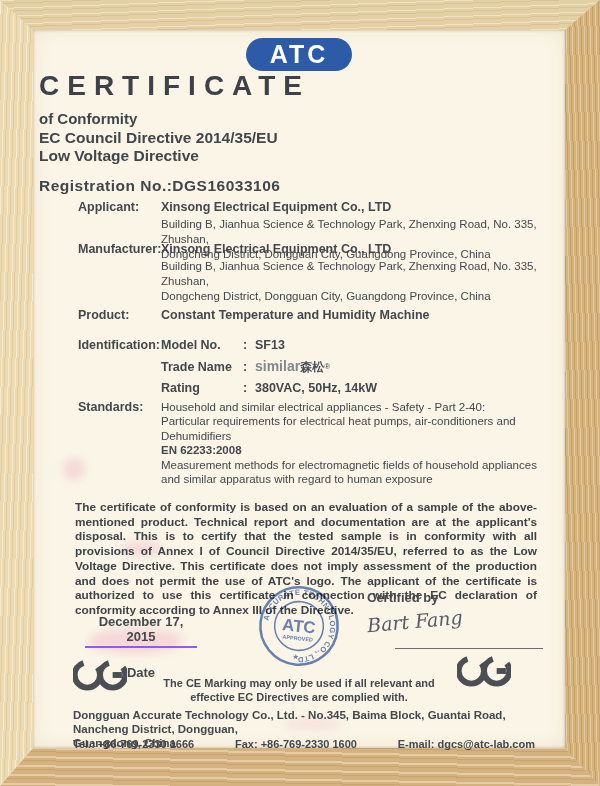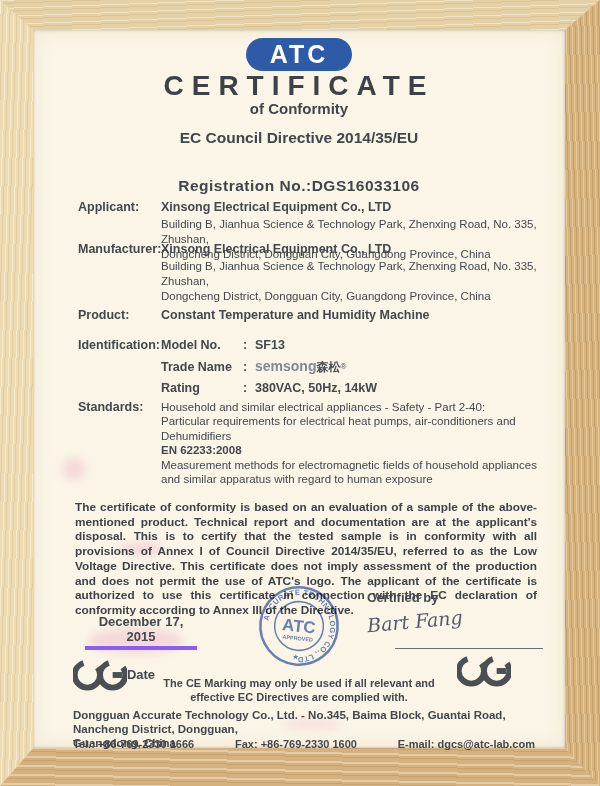--- a/index.html
+++ b/index.html
@@ -38,29 +38,29 @@
       #d6b27c;
     clip-path:polygon(100% 0,100% 100%,0 calc(100% - 38px),0 30px);
   }
   
   .paper{
     position:absolute;left:33px;top:30px;width:532px;height:718px;
     background:#faf5e7;
     box-shadow:inset 0 0 3px rgba(90,60,20,.35), inset 0 0 20px rgba(190,160,90,.16);
     color:#44474c;
   }
-  .centered{position:absolute;width:100%;text-align:center;font-weight:bold;color:#42464b;}
+  .centered{position:absolute;width:100%;font-weight:bold;color:#42464b;margin-left:6px;}
   .logo-pill{
     position:absolute;top:8px;left:50%;transform:translateX(-50%);
     width:106px;height:33px;border-radius:17px;background:#2d5ba7;
     color:#fff;font-weight:bold;font-size:25px;letter-spacing:3px;
     text-align:center;line-height:33px;
   }
   .title{top:40px;font-size:28px;letter-spacing:8px;color:#3e4248;}
-  .subtitle{top:70px;font-size:15px;}
+  .subtitle{top:80px;font-size:15px;}
   .directive1{top:99px;font-size:15.5px;}
   .directive2{top:117px;font-size:15.5px;}
   .registration{top:147px;font-size:15.5px;letter-spacing:.5px;}
   
   .row{position:absolute;left:45px;right:26px;font-size:12.5px;}
   .rlabel{position:absolute;left:0;top:0;font-weight:bold;}
   .rvalue{margin-left:83px;}
   .pname{font-weight:bold;}
   .paddr{font-size:11.5px;line-height:15px;margin-top:3px;}
   .row-applicant{top:170px;}
@@ -86,21 +86,21 @@
   }
   
   .certified{position:absolute;top:560px;right:38px;width:160px;text-align:left;}
   .certified-label{font-weight:bold;font-size:13px;}
   .signature{
     font-family:"DejaVu Serif",serif;font-style:italic;font-size:19px;
     color:#565a68;display:inline-block;transform:rotate(-5deg);margin-top:5px;
   }
   .sig-line{position:absolute;top:618px;right:22px;width:148px;border-bottom:1.5px solid #6a6d72;}
   .date-block{position:absolute;top:584px;left:52px;width:112px;text-align:center;}
-  .date-value{font-weight:bold;font-size:13px;border-bottom:4px solid #8b5cf6;padding-bottom:2px;}
+  .date-value{font-weight:bold;font-size:13px;border-bottom:2px solid #8b5cf6;padding-bottom:2px;}
   .date-label{font-weight:bold;font-size:13px;margin-top:17px;}
   .stamp{position:absolute;top:554px;left:224px;opacity:.8;mix-blend-mode:multiply;transform:rotate(6deg);}
   .ce{position:absolute;}
   .ce-left{top:626px;left:40px;}
   .ce-right{top:622px;right:54px;}
   .ce-note{
     position:absolute;top:647px;left:118px;right:118px;text-align:center;
     font-size:11px;font-weight:bold;line-height:13.5px;
   }
   .issuer{position:absolute;top:678px;left:40px;right:26px;font-size:11.5px;font-weight:bold;line-height:14px;}
@@ -129,20 +129,21 @@
     <div class="smudge smudge2"></div>
     <div class="smudge smudge3"></div>
     <div class="smudge smudge4"></div>
 
     <div class="logo-pill">
       <span>ATC</span>
     </div>
     <div class="centered title">CERTIFICATE</div>
     <div class="centered subtitle">of Conformity</div>
     <div class="centered directive1">EC Council Directive 2014/35/EU</div>
+    <div class="centered directive2">Low Voltage Directive</div>
     <div class="centered registration">Registration No.:DGS16033106</div>
 
     <div class="row row-applicant">
       <span class="rlabel">Applicant:</span>
       <div class="rvalue">
         <div class="pname">Xinsong Electrical Equipment Co., LTD</div>
         <div class="paddr">
           <div>Building B, Jianhua Science &amp; Technology Park, Zhenxing Road, No. 335, Zhushan,</div>
           <div>Dongcheng District, Dongguan City, Guangdong Province, China</div>
         </div>
@@ -165,21 +166,21 @@
       <div class="rvalue">Constant Temperature and Humidity Machine</div>
     </div>
 
     <div class="row row-identification">
       <span class="rlabel">Identification:</span>
       <div class="rvalue">
         <div class="idrow">
           <span class="idkey">Model No.</span><span class="idcolon">:</span><span class="idval">SF13</span>
         </div>
         <div class="idrow">
-          <span class="idkey">Trade Name</span><span class="idcolon">:</span><span class="tn-latin">semsong</span><span class="tn-cjk">森松</span><span class="tn-reg">®</span>
+          <span class="idkey">Trade Name</span><span class="idcolon">:</span><span class="tn-latin">similar</span><span class="tn-cjk">森松</span><span class="tn-reg">®</span>
         </div>
         <div class="idrow">
           <span class="idkey">Rating</span><span class="idcolon">:</span><span class="idval">380VAC, 50Hz, 14kW</span>
         </div>
       </div>
     </div>
 
     <div class="row row-standards">
       <span class="rlabel">Standards:</span>
       <div class="rvalue">

